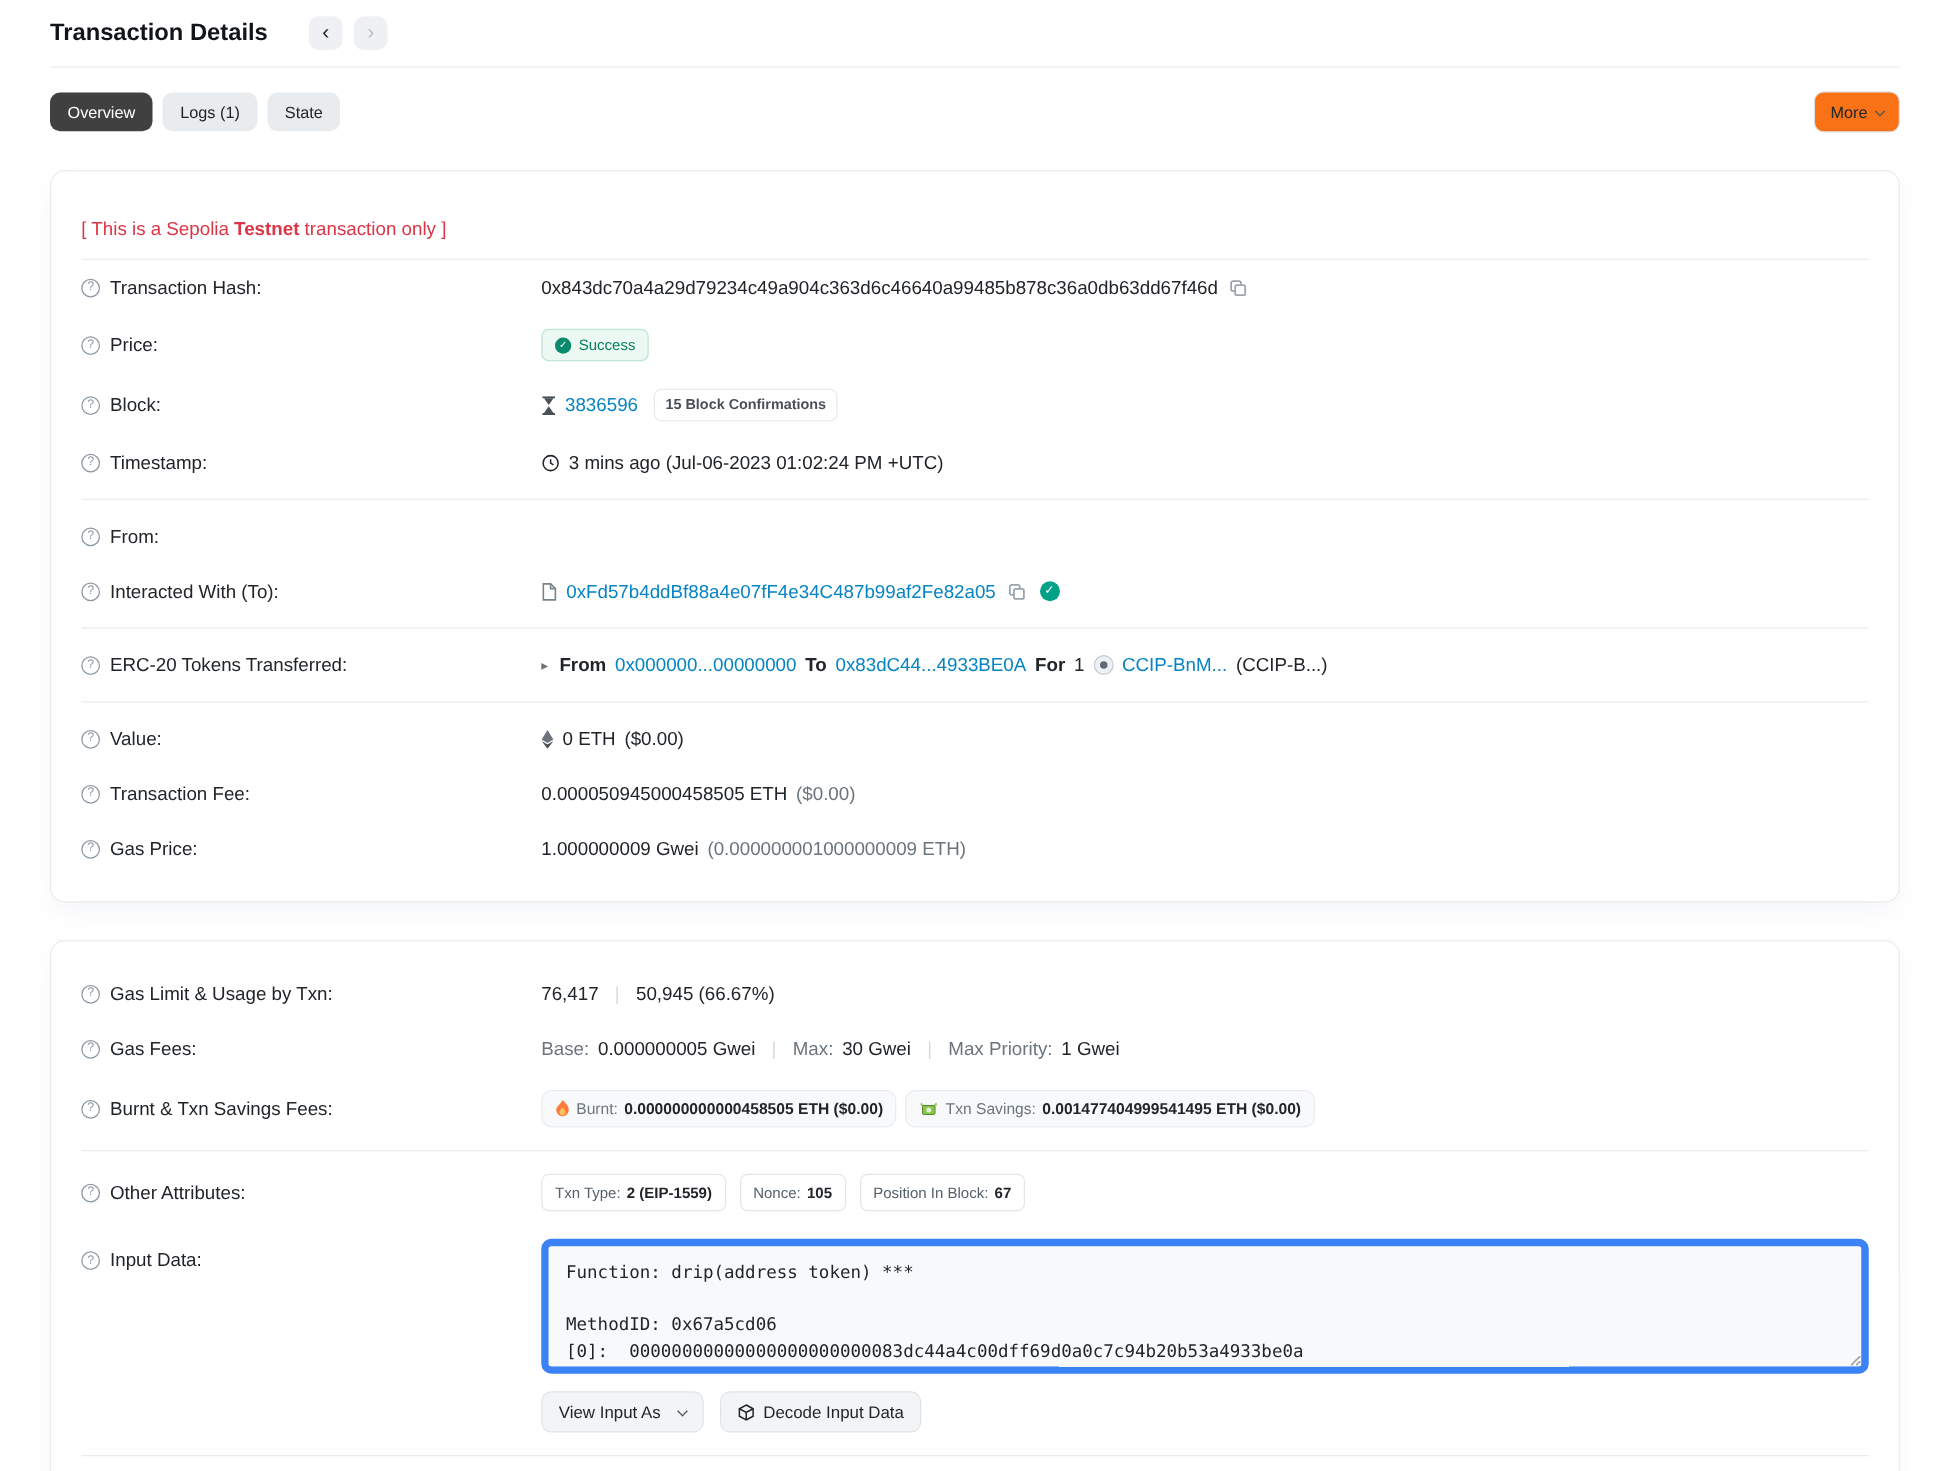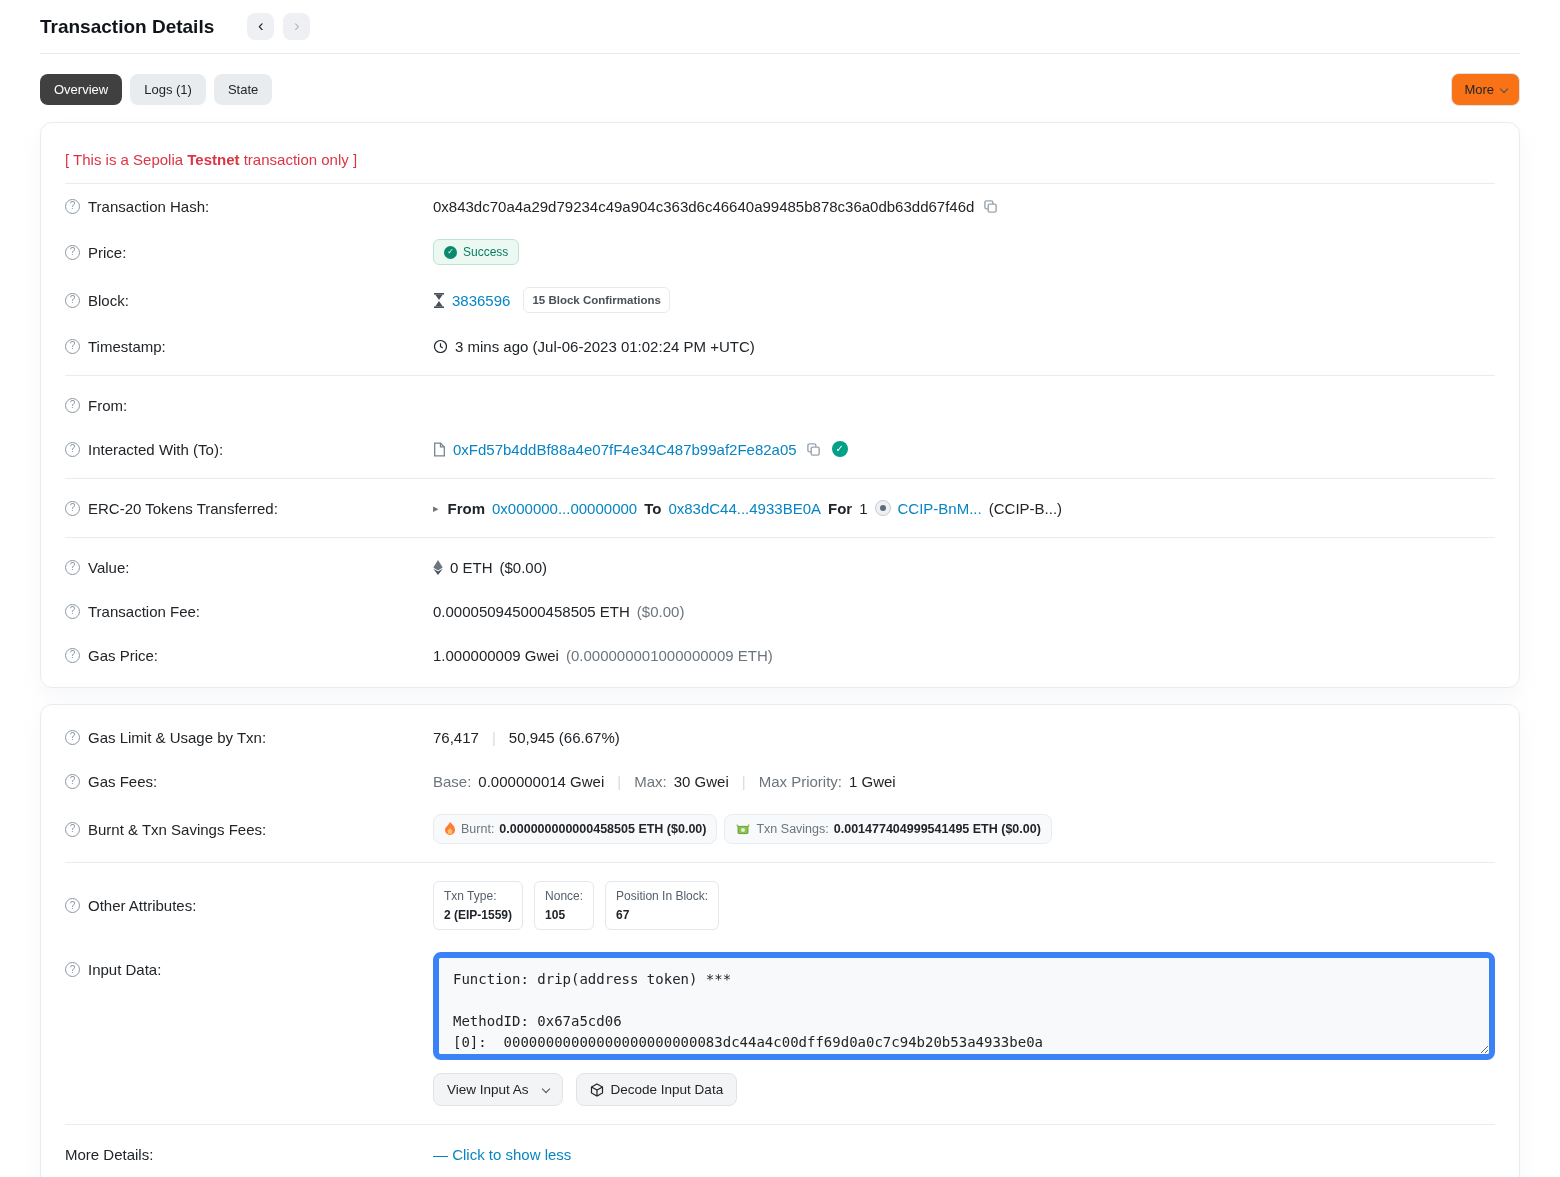--- a/index.html
+++ b/index.html
@@ -24,21 +24,21 @@
   .tabs { display:flex; gap:8px; }
   .tab { font-size:13px; padding:8px 14px; border:none; border-radius:8px; background:#e9ecef; color:#212529; }
   .tab.active { background:#404040; color:#ffffff; font-weight:500; }
   .more-btn { display:inline-flex; align-items:center; background:#f97316; border:1px solid #dfe3e9; border-radius:8px;
               padding:8px 12px; font-size:13px; color:#212529; }
   .chev { display:inline-block; width:6px; height:6px; border-right:1.5px solid #495057; border-bottom:1.5px solid #495057;
           transform:rotate(45deg); margin-left:7px; margin-bottom:2px; }
 
   
   .card { border:1px solid #e9ecef; border-radius:12px; box-shadow:0 8px 18px rgba(189,197,209,.14);
-          padding:10px 24px; margin-top:16px; background:#fff; }
+          padding:20px 24px; margin-top:30px; background:#fff; }
   .banner { color:#dc3545; padding:18px 0 15px 0; border-bottom:1px solid #e9ecef; }
   .banner b { font-weight:700; }
   .hr { border-top:1px solid #e9ecef; margin:7px 0; }
 
   .row { display:flex; align-items:center; padding:11px 0; min-height:44px; }
   .row.top { align-items:flex-start; }
   .row.top .lbl { padding-top:9px; }
   .lbl { flex:0 0 368px; display:flex; align-items:center; color:#212529; }
   .val { flex:1; display:flex; align-items:center; flex-wrap:wrap; gap:7px; }
   .val.block-col { display:block; }
@@ -62,21 +62,21 @@
 
   .badge-conf { background:#fff; border:1px solid #e6eaef; border-radius:6px; padding:6px 8px; font-size:11.5px;
                 font-weight:700; color:#495057; margin-left:6px; }
 
   .badge-soft { display:inline-flex; align-items:center; gap:5px; background:#f8f9fa; border:1px solid #e9ecef;
                 border-radius:8px; padding:7px 10px; font-size:12.5px; }
   .badge-soft .k { color:#6c757d; }
   .badge-soft .v { font-weight:700; color:#212529; }
 
   .badge-attr { display:inline-flex; gap:5px; background:#fff; border:1px solid #e3e7ec; border-radius:6px;
-                padding:7px 10px; font-size:12px; margin-right:4px;flex-direction:column; }
+                padding:7px 10px; font-size:12px; margin-right:4px; }
   .badge-attr .k { color:#55606b; font-weight:500; }
   .badge-attr .v { font-weight:700; color:#212529; }
 
   .caret { color:#6c757d; font-size:11px; margin-right:2px; }
   .token-icon { width:16px; height:16px; border-radius:50%; border:1px solid #c3cad2; background:#eef1f4;
                 position:relative; display:inline-block; flex:none; }
   .token-icon::after { content:""; position:absolute; left:4px; top:4px; right:4px; bottom:4px; border-radius:50%; background:#5d6a78; }
 
   .input-box { width:100%; height:108px; resize:vertical; background:#f8f9fa; border:6px solid #3b82f6; border-radius:8px;
                padding:11px 14px; font-family:"DejaVu Sans Mono", monospace; font-size:14px; line-height:1.5;
@@ -320,21 +320,21 @@
 
     <div class="row">
       <div class="lbl">
         <span class="qicon">
             <span>?</span>
           </span>
         <span>Gas Fees:</span>
       </div>
       <div class="val">
         <span class="muted">Base:</span>
-        <span>0.000000014 Gwei</span>
+        <span>0.000000005 Gwei</span>
         <span class="pipe">|</span>
         <span class="muted">Max:</span>
         <span>30 Gwei</span>
         <span class="pipe">|</span>
         <span class="muted">Max Priority:</span>
         <span>1 Gwei</span>
       </div>
     </div>
 
     <div class="row">

